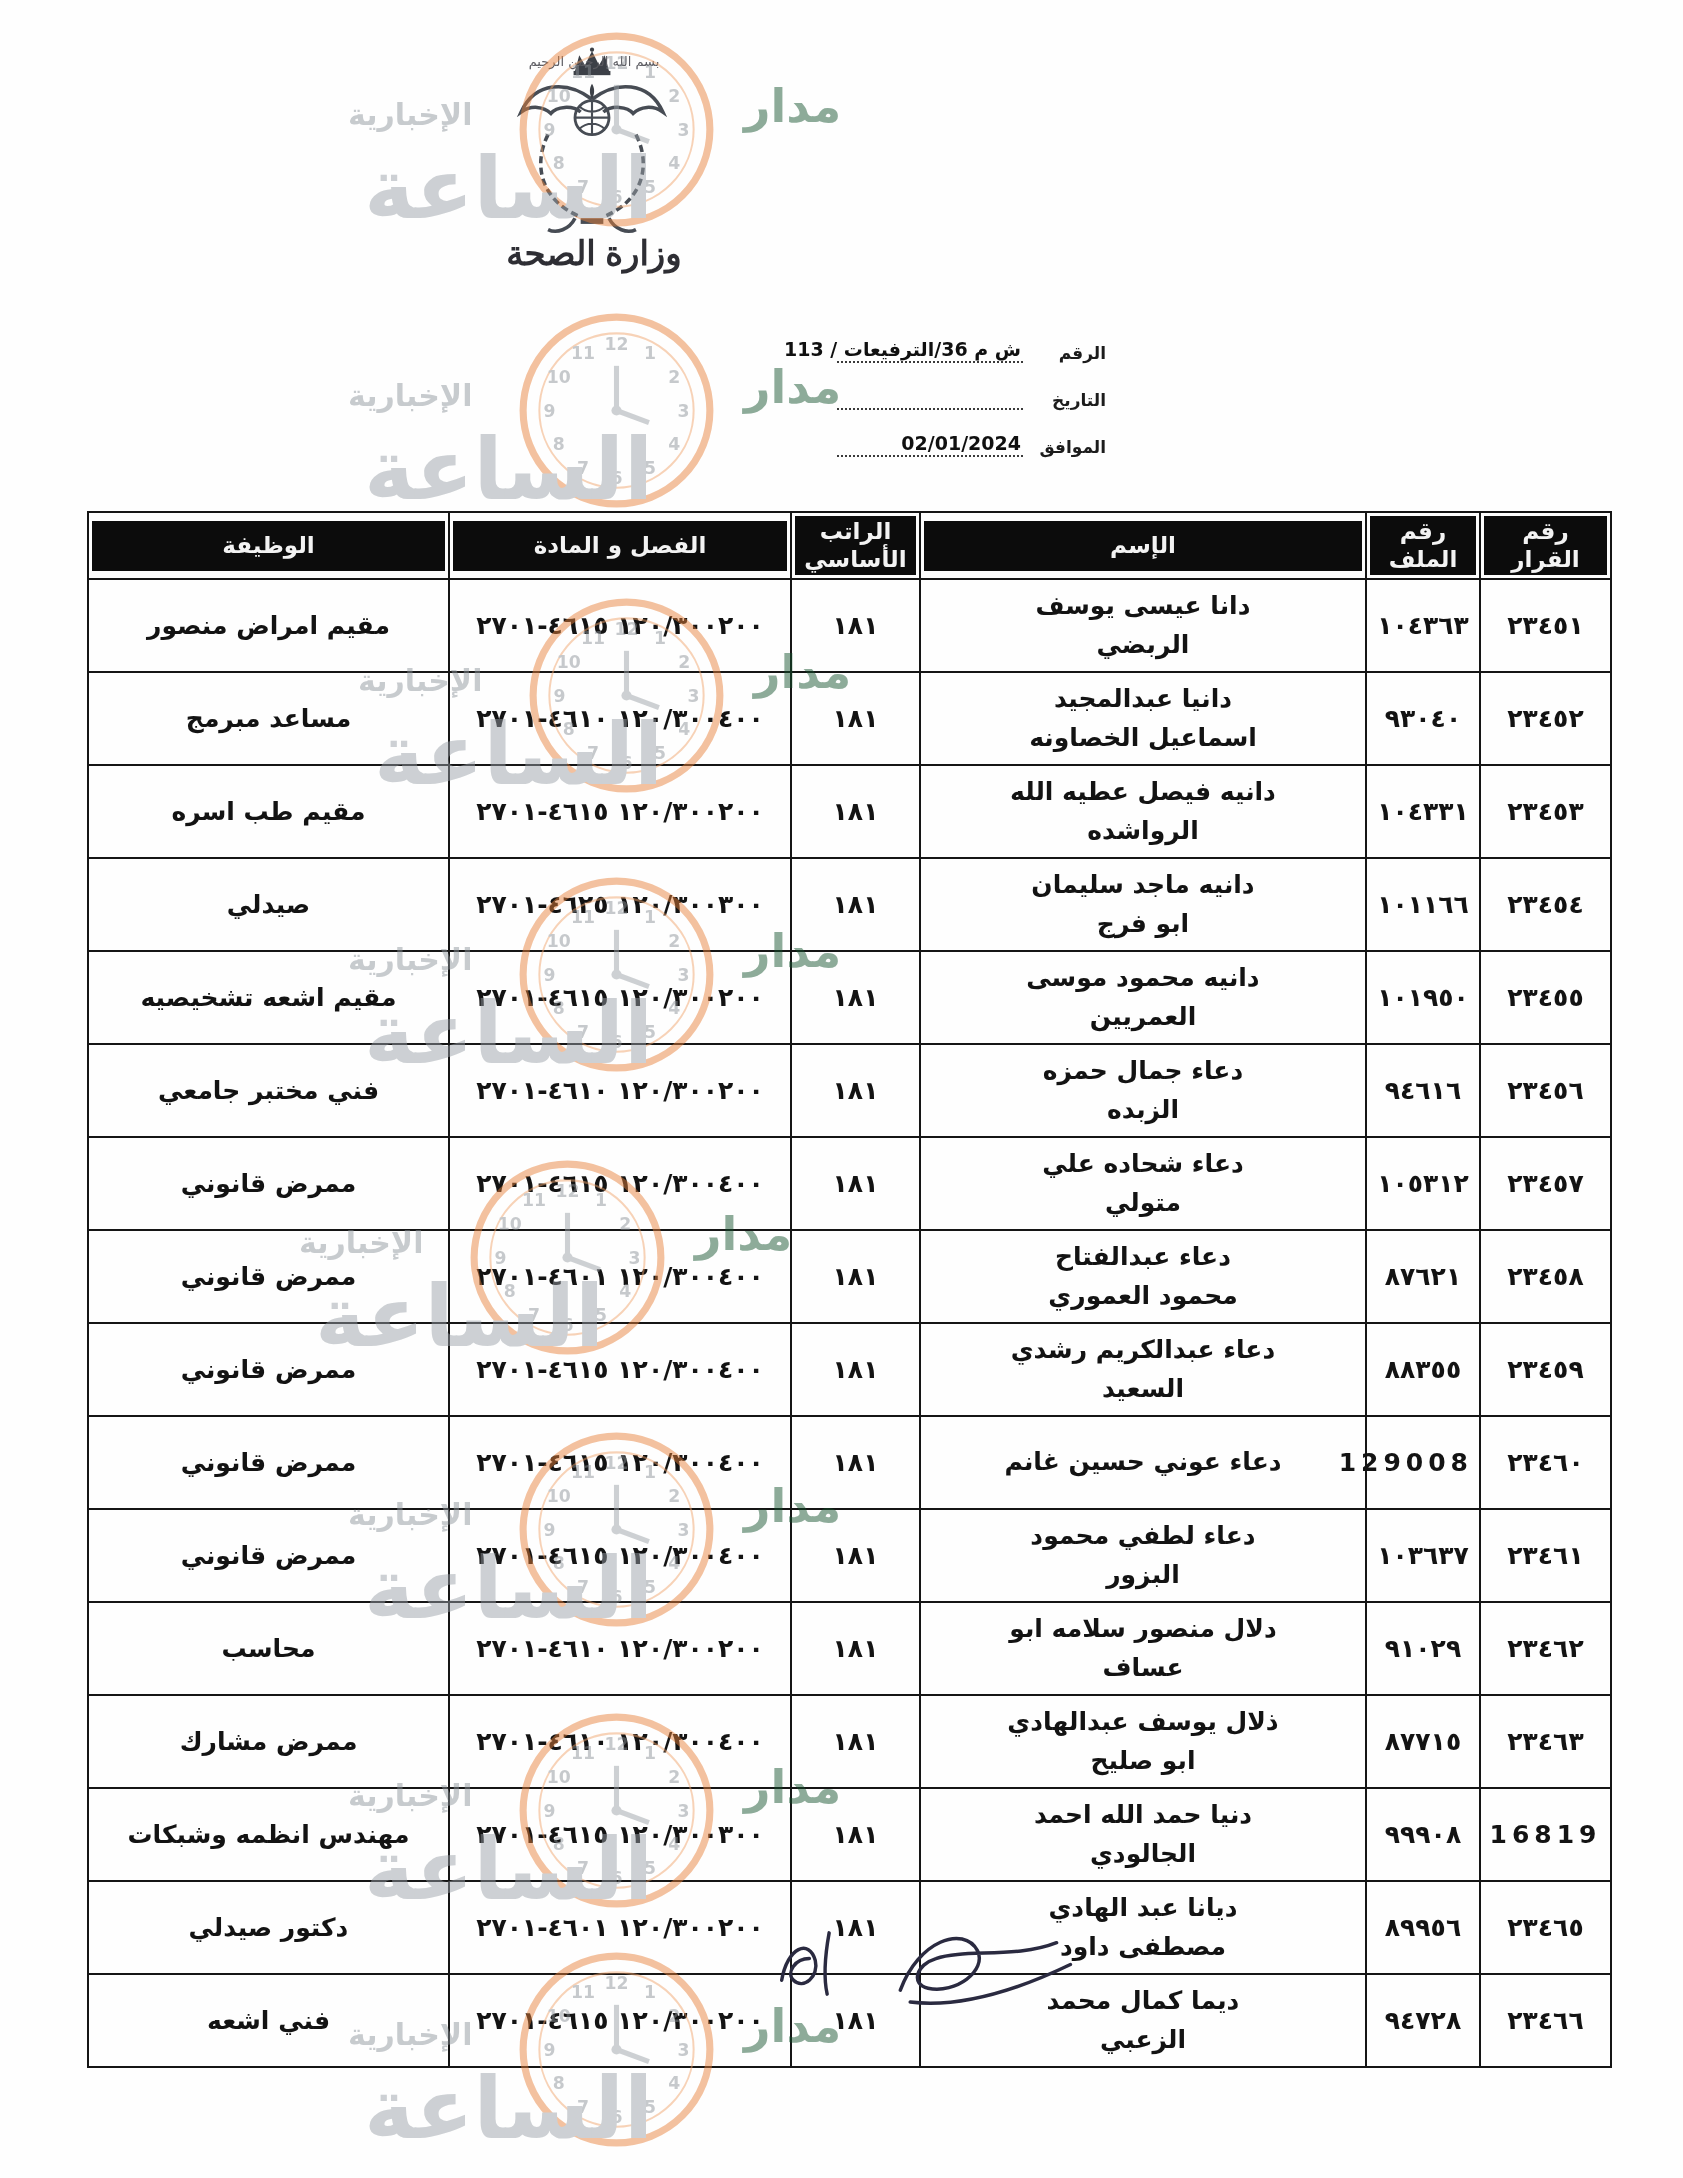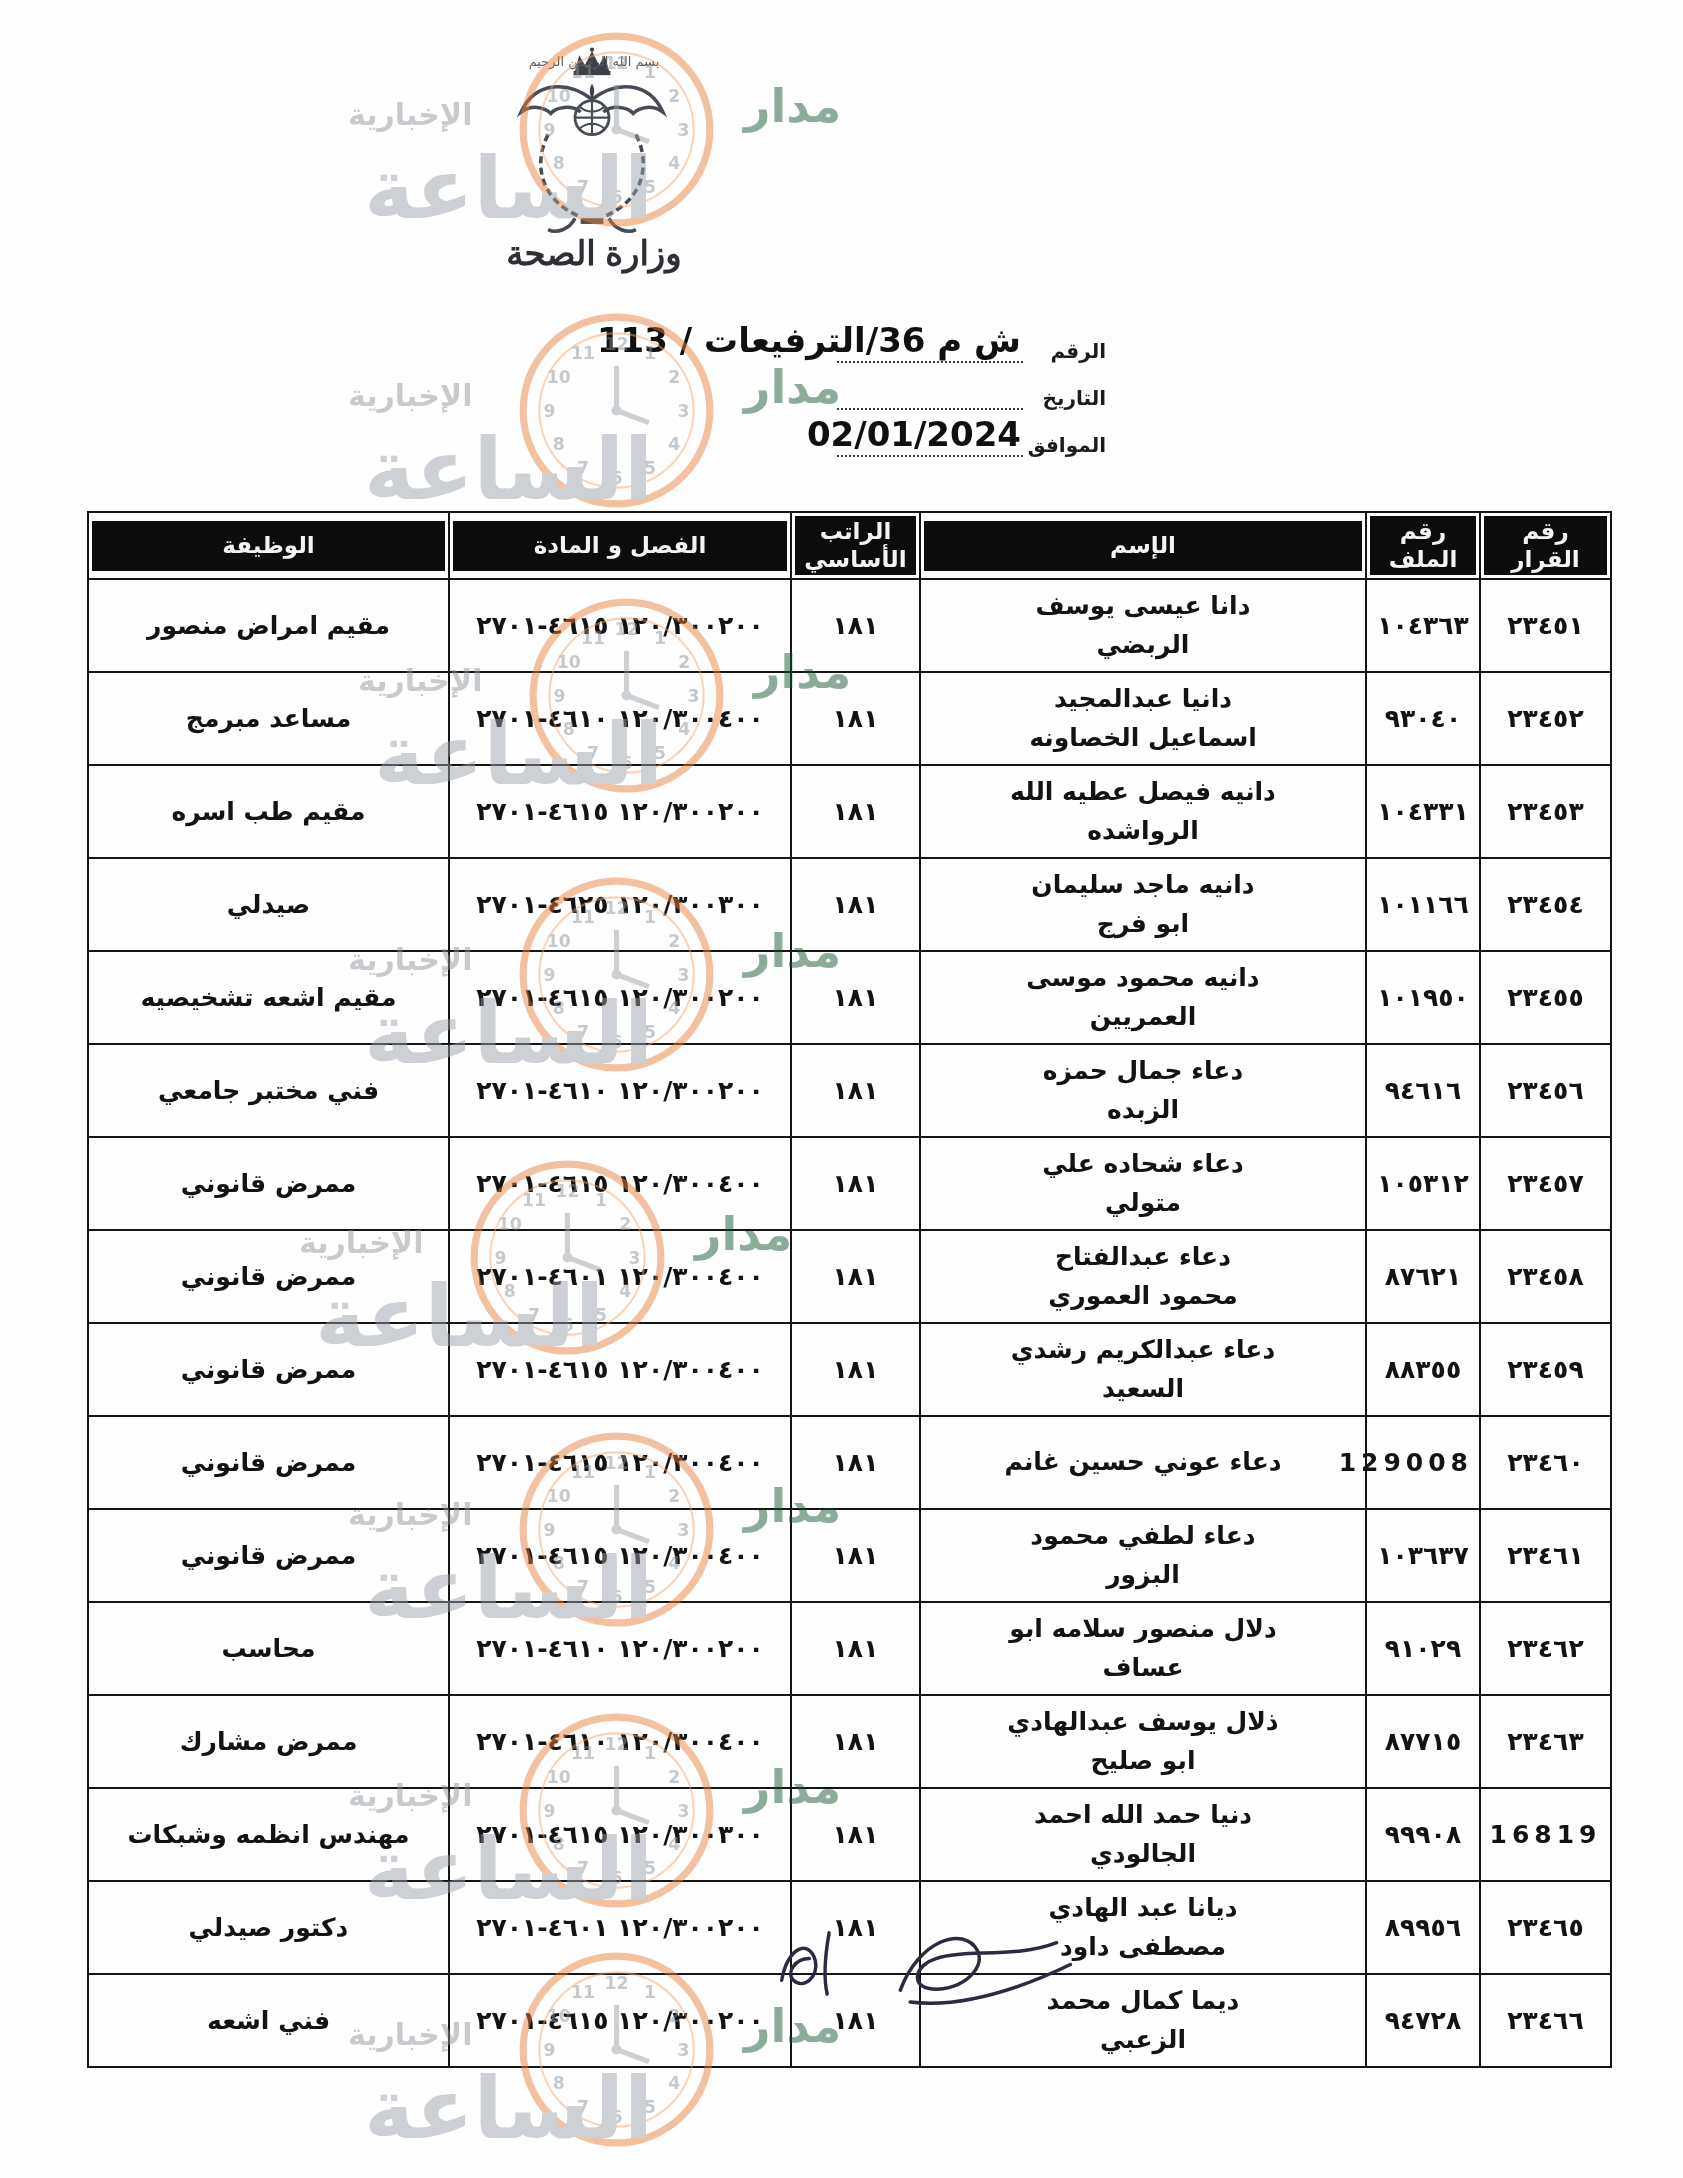--- a/index.html
+++ b/index.html
@@ -17,23 +17,23 @@
   .defs-hidden{position:absolute;width:0;height:0;overflow:hidden;}
   
   .basmala{position:absolute;left:500px;top:30px;width:188px;text-align:center;
     font-size:13px;color:#5a5a60;z-index:2;margin-top:24px;}
   .emblem{position:absolute;left:507px;top:44px;width:170px;z-index:1;}
   .ministry{position:absolute;left:490px;top:233px;width:208px;text-align:center;
     font-family:Liberation Sans, sans-serif;font-weight:bold;font-size:34px;color:#2e2e34;z-index:2;}
   
   .meta{position:absolute;top:329px;left:837px;width:269px;direction:rtl;z-index:2;}
   .meta-line{display:flex;align-items:flex-end;margin-bottom:13px;height:34px;}
-  .meta-label{font-size:20px;font-weight:bold;color:#1c1c1c;width:83px;flex:none;letter-spacing:1px;}
+  .meta-label{font-size:17px;font-weight:bold;color:#1c1c1c;width:83px;flex:none;letter-spacing:1px;}
   .dotline{flex:1;border-bottom:2px dotted #3a3a3a;position:relative;height:30px;}
-  .dotline .meta-value{position:absolute;bottom:1px;right:2px;font-size:34px;font-weight:bold;
+  .dotline .meta-value{position:absolute;bottom:1px;right:2px;font-size:19px;font-weight:bold;
     white-space:nowrap;color:#101010;margin-top:35px;}
   .ltr{direction:ltr;}
   
   .doc-table{position:absolute;left:87px;top:511px;width:1522px;border-collapse:collapse;
     direction:rtl;font-weight:bold;color:#131313;z-index:2;table-layout:fixed;}
   .doc-table th,.doc-table td{border:2px solid #151515;}
   .doc-table th{height:50px;padding:3px;background:#fdfdfd;}
   .th-box{display:flex;align-items:center;justify-content:center;background:#0c0c0c;color:#f3f3f3;
     min-height:46px;font-size:23px;letter-spacing:2px;padding:2px 4px;line-height:1.2;text-align:center;}
   .doc-table td{height:83px;font-size:25px;text-align:center;vertical-align:middle;padding:4px 6px;}

